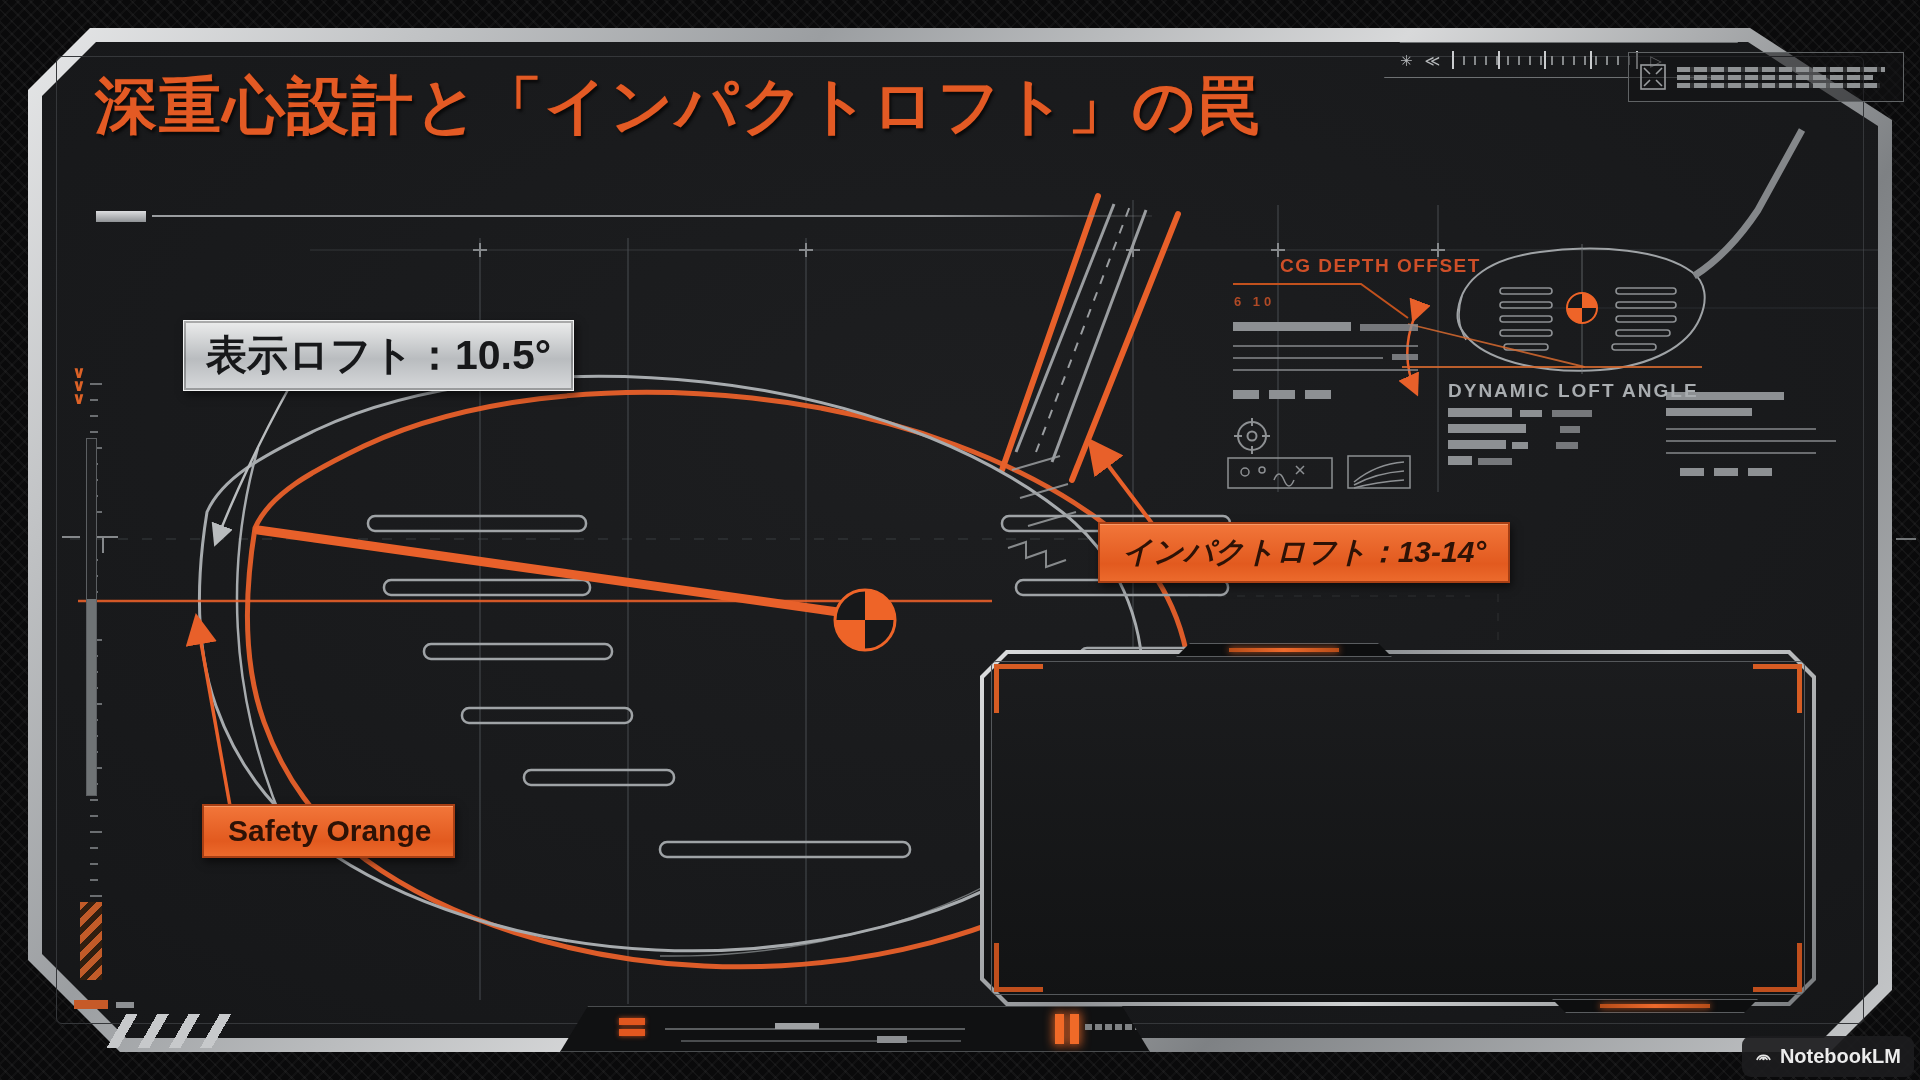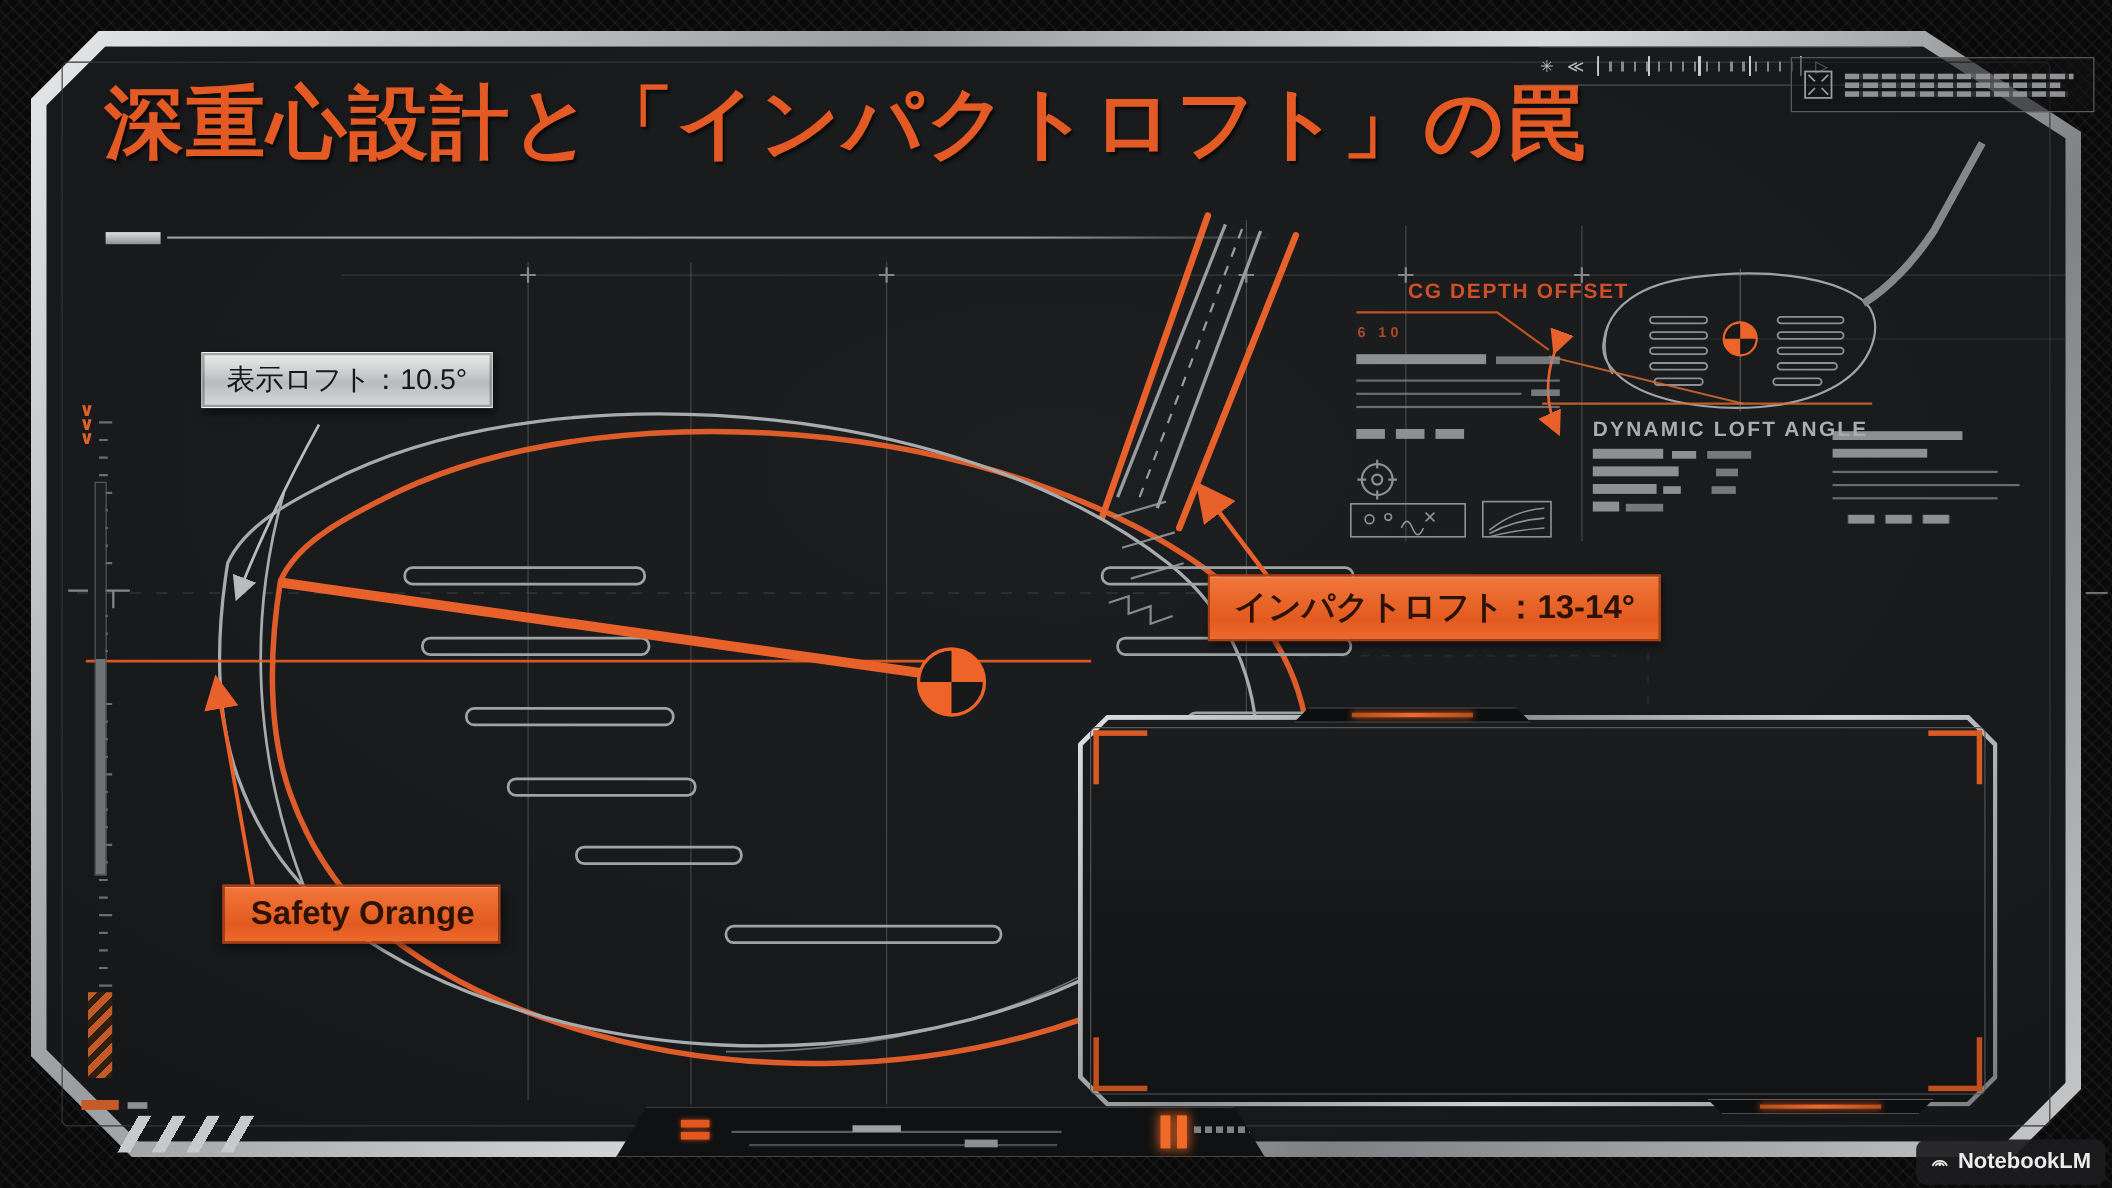--- a/index.html
+++ b/index.html
@@ -20,39 +20,39 @@
     box-shadow:0 0 40px rgba(0,0,0,.8);
   }
   .frame-inner{
     left:42px;top:42px;right:42px;bottom:42px;z-index:2;
     background:radial-gradient(120% 120% at 50% 38%, #1d1e20 0%, #17181a 55%, #101112 100%);
     clip-path:polygon(54px 0,calc(100% - 130px) 0,100% 84px,100% calc(100% - 54px),calc(100% - 54px) 100%,84px 100%,0 calc(100% - 84px),0 54px);
   }
   .panel-edge{left:56px;top:56px;right:56px;bottom:56px;z-index:2;border:1px solid #35373a;border-radius:6px;}
   
   .title{
-    left:95px;top:64px;z-index:6;color:#e35a24;font-size:72px;font-weight:800;letter-spacing:2px;
+    left:95px;top:64px;z-index:6;color:#e35a24;font-size:62px;font-weight:800;letter-spacing:2px;
     text-shadow:2px 3px 3px rgba(0,0,0,.65), 0 0 1px #7a2d0e;white-space:nowrap;
   }
   .title-rule-block{left:96px;top:211px;width:50px;height:11px;z-index:6;background:linear-gradient(180deg,#dcdddf,#8f9295);}
   .title-rule-line{left:152px;top:215px;width:1000px;height:2px;z-index:6;background:linear-gradient(90deg,#9a9da0 0 78%,rgba(154,157,160,.12));}
   
   svg.blueprint{left:0;top:0;width:1920px;height:1080px;z-index:3;pointer-events:none;}
   
   .label-silver{
-    left:183px;top:320px;z-index:6;padding:7px 22px;font-size:26px;font-weight:400;color:#17181a;white-space:nowrap;
+    left:183px;top:320px;z-index:6;padding:7px 22px;font-size:41px;font-weight:700;color:#17181a;white-space:nowrap;
     background:linear-gradient(180deg,#eceded 0%,#b9bcbf 55%,#d7d9db 100%);
     border:1px solid #f2f3f3;box-shadow:inset 0 0 0 2px rgba(0,0,0,.28),3px 4px 8px rgba(0,0,0,.55);
   }
   .label-orange{
     z-index:6;padding:8px 22px;font-size:30px;font-weight:800;color:#2d1206;white-space:nowrap;
     background:linear-gradient(180deg,#f2763a 0%,#e25a1f 70%,#ec6a2c 100%);
     border:2px solid #a83f14;box-shadow:2px 4px 8px rgba(0,0,0,.55), inset 0 1px 0 rgba(255,200,160,.45);
   }
-  .label-impact{left:1098px;top:522px;}
+  .label-impact{left:1098px;top:522px;font-style:italic;}
   .label-safety{left:202px;top:804px;padding-left:24px;}
   
   .cg-heading{left:1280px;top:255px;z-index:6;color:#cf4f28;font-size:19px;font-weight:700;letter-spacing:1.5px;}
   .cg-sub{left:1234px;top:294px;z-index:6;color:#b04a26;font-size:13px;letter-spacing:4px;font-weight:600;}
   .dyn-heading{left:1448px;top:380px;z-index:6;color:#a9adb0;font-size:19px;font-weight:600;letter-spacing:2px;}
   
   .info-panel{left:980px;top:650px;width:836px;height:356px;z-index:6;}
   .panel-frame{left:0;top:0;right:0;bottom:0;
     background:linear-gradient(132deg,#dfe0e1,#8e9194 35%,#cfd1d2 60%,#787b7e);
     clip-path:polygon(26px 0,calc(100% - 26px) 0,100% 26px,100% calc(100% - 26px),calc(100% - 26px) 100%,26px 100%,0 calc(100% - 26px),0 26px);

